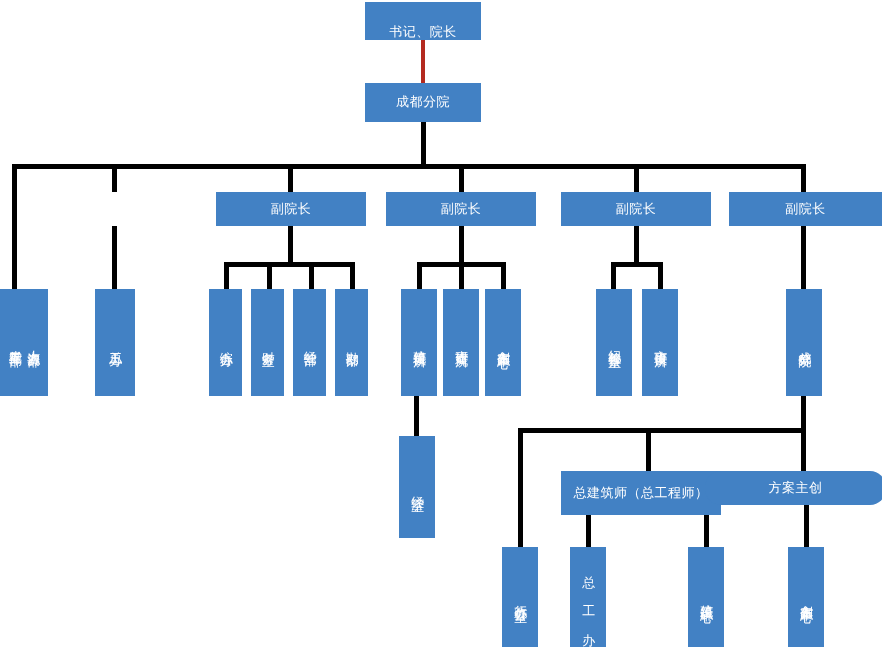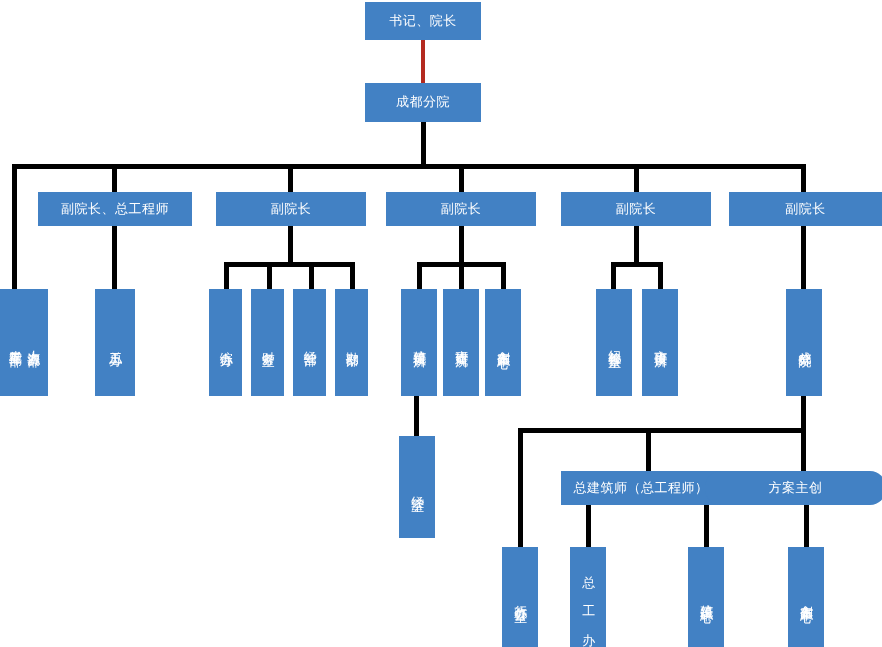--- a/index.html
+++ b/index.html
@@ -111,31 +111,28 @@
   <div class="ln" style="left:518px; top:428px; width:288px; height:5px;"></div>
   <div class="ln" style="left:518px; top:428px; width:5px; height:119px;"></div>
   <div class="ln" style="left:646px; top:428px; width:5px; height:43px;"></div>
   <div class="ln" style="left:801px; top:428px; width:5px; height:43px;"></div>
 
   <div class="ln" style="left:586px; top:505px; width:5px; height:42px;"></div>
   <div class="ln" style="left:704px; top:505px; width:5px; height:42px;"></div>
 
   <div class="ln" style="left:804px; top:505px; width:5px; height:42px;"></div>
 
-  <div class="node h" style="left:365px; top:2px; width:116px; height:38px;">
+  <div class="node h" style="left:365px; top:2px; width:116px; height:38px;align-items:flex-end;">
     <span class="lbl">书记、院长</span>
   </div>
 
   <div class="node h" style="left:365px; top:83px; width:116px; height:39px;">
     <span class="lbl">成都分院</span>
   </div>
 
-  <div class="node h" style="left:38px; top:192px; width:154px; height:34px;">
-    <span class="lbl">副院长、总工程师</span>
-  </div>
 
   <div class="node h" style="left:216px; top:192px; width:150px; height:34px;">
     <span class="lbl">副院长</span>
   </div>
 
   <div class="node h" style="left:386px; top:192px; width:150px; height:34px;">
     <span class="lbl">副院长</span>
   </div>
 
   <div class="node h" style="left:561px; top:192px; width:150px; height:34px;">
@@ -192,21 +189,21 @@
   </div>
 
   <div class="node v" style="left:786px; top:289px; width:36px; height:107px;">
     <span class="lbl">成都分院</span>
   </div>
 
   <div class="node v" style="left:399px; top:436px; width:36px; height:102px;">
     <span class="lbl">经济室</span>
   </div>
 
-  <div class="node h" style="left:561px; top:471px; width:160px; height:34px;font-family:Liberation Serif, serif;">
+  <div class="node h" style="left:561px; top:471px; width:160px; height:44px;font-family:Liberation Serif, serif;">
     <span class="lbl">总建筑师（总工程师）</span>
   </div>
 
   <div class="node h" style="left:705px; top:471px; width:181px; height:34px;border-radius:16px;">
     <span class="lbl">方案主创</span>
   </div>
 
   <div class="node v" style="left:502px; top:547px; width:36px; height:100px;">
     <span class="lbl">行政办公室</span>
   </div>

